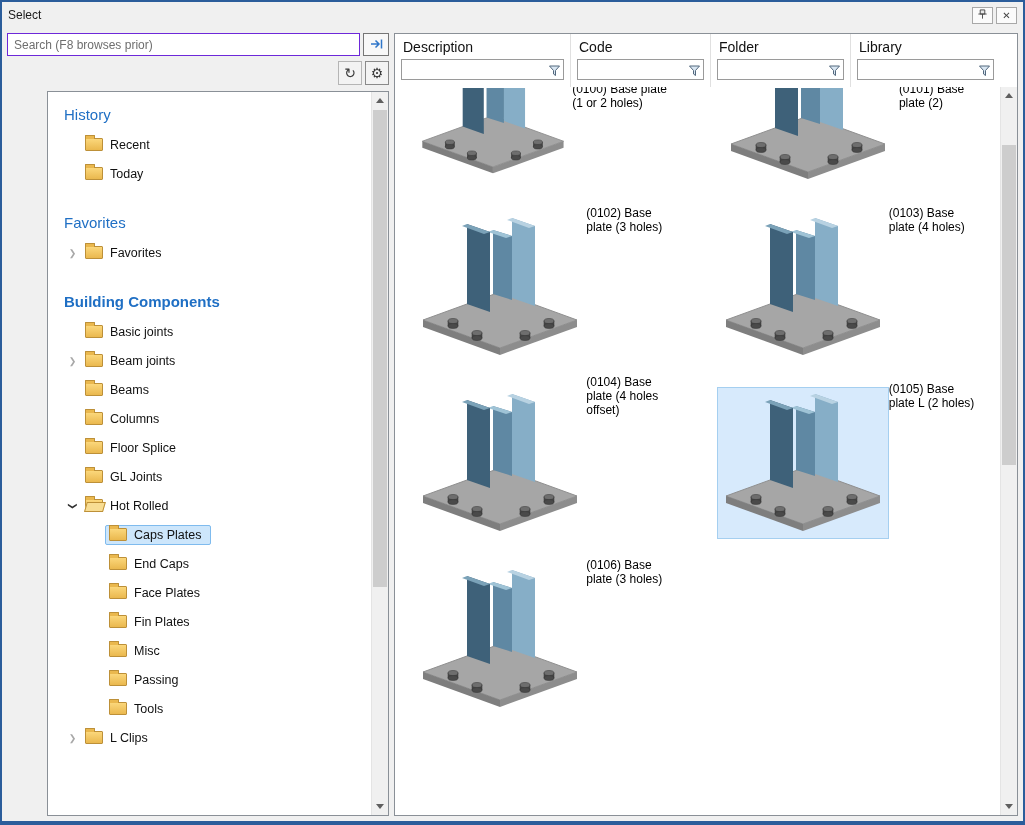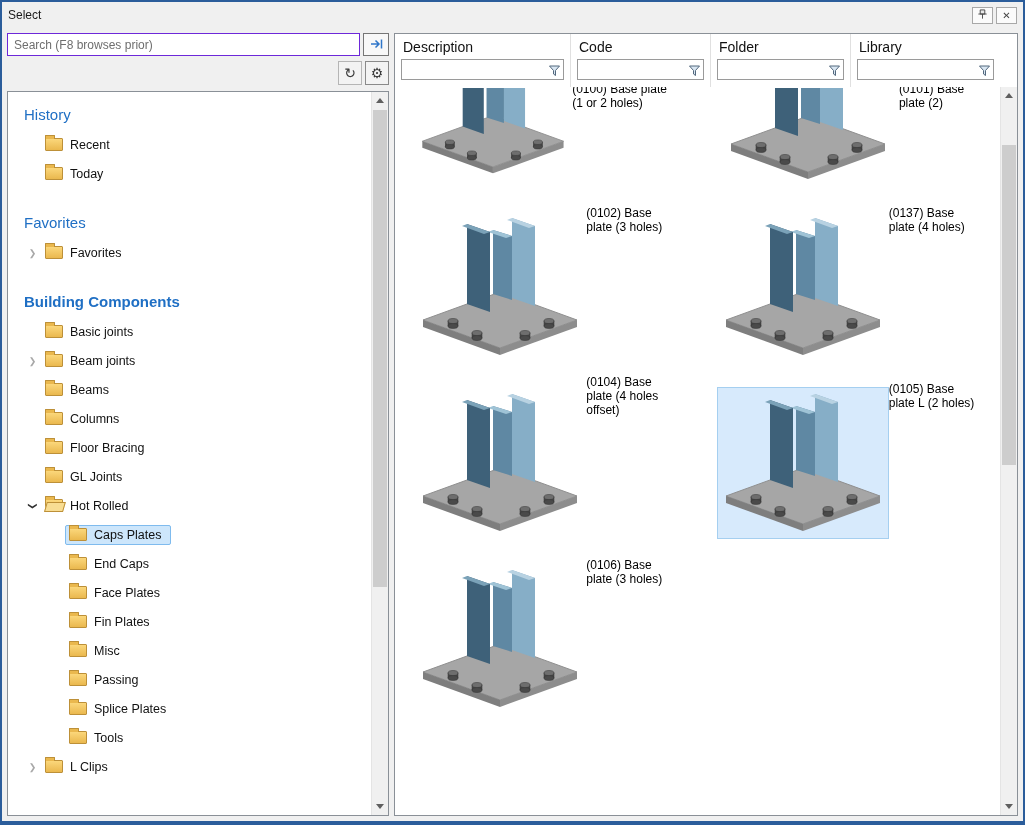--- a/index.html
+++ b/index.html
@@ -36,21 +36,21 @@
   .search-input::placeholder { color: #6e6e6e; }
   .go-btn { width: 26px; height: 23px; border: 1px solid #767676; background: #f8f8f8;
     display: flex; align-items: center; justify-content: center; }
 
   .tool-row { height: 28px; margin: 3px 0 4px; display: flex; justify-content: flex-end; gap: 3px; align-items: center; }
   .tool-btn { width: 24px; height: 24px; border: 1px solid #b5b5b5; background: #f3f3f3;
     display: flex; align-items: center; justify-content: center; font-size: 14px; color: #3a3a3a; }
   .tool-btn.bordered { border-color: #8a8a8a; }
 
   
-  .tree-box { flex: 1; background: #fff; border: 1px solid #8a9097; position: relative; overflow: hidden; padding-right: 17px; }
+  .tree-box { flex: 1; background: #fff; border: 1px solid #8a9097; position: relative; overflow: hidden; padding-right: 17px; margin-left: 40px; }
   .tree-inner { padding-top: 6px; font-size: 12.5px; color: #111; }
   .tree-section-header { color: #1f6fc4; font-size: 15px; height: 32px; display: flex; align-items: center; padding-left: 16px; }
   .tree-section.gap .tree-section-header { margin-top: 18px; }
   .tree-section-header.bold { font-weight: bold; }
 
   .tree-item { display: flex; align-items: center; height: 29px; padding-left: 16px; cursor: default; }
   .tree-item.indent-2 { padding-left: 40px; }
   .expander { width: 17px; flex: none; display: flex; align-items: center; justify-content: center; }
   .exp-collapsed .expander::before { content: "\276F"; font-size: 9px; color: #a8a8a8; }
   .exp-expanded  .expander::before { content: "\276F"; font-size: 9px; color: #2f2f2f; transform: rotate(90deg); }
@@ -205,21 +205,21 @@
                   <span class="expander"></span>
                   <span class="row-content">
                     <span class="folder"></span>
                     <span>Columns</span>
                   </span>
                 </div>
                 <div class="tree-item folder-closed">
                   <span class="expander"></span>
                   <span class="row-content">
                     <span class="folder"></span>
-                    <span>Floor Bracing</span>
+                    <span>Floor Splice</span>
                   </span>
                 </div>
                 <div class="tree-item folder-closed">
                   <span class="expander"></span>
                   <span class="row-content">
                     <span class="folder"></span>
                     <span>GL Joints</span>
                   </span>
                 </div>
                 <div class="tree-item exp-expanded folder-open">
@@ -262,27 +262,20 @@
                   <span class="row-content">
                     <span class="folder"></span>
                     <span>Misc</span>
                   </span>
                 </div>
                 <div class="tree-item indent-2 folder-closed">
                   <span class="expander"></span>
                   <span class="row-content">
                     <span class="folder"></span>
                     <span>Passing</span>
-                  </span>
-                </div>
-                <div class="tree-item indent-2 folder-closed">
-                  <span class="expander"></span>
-                  <span class="row-content">
-                    <span class="folder"></span>
-                    <span>Splice Plates</span>
                   </span>
                 </div>
                 <div class="tree-item indent-2 folder-closed">
                   <span class="expander"></span>
                   <span class="row-content">
                     <span class="folder"></span>
                     <span>Tools</span>
                   </span>
                 </div>
                 <div class="tree-item partial exp-collapsed folder-closed">
@@ -485,21 +478,21 @@
                     <ellipse cx="62" cy="121" rx="5" ry="2.5" fill="#6e6e6e"></ellipse>
                     <rect x="105" y="121" width="10" height="5" fill="#4a4a4a"></rect>
                     <ellipse cx="110" cy="126" rx="5" ry="2.5" fill="#4a4a4a"></ellipse>
                     <ellipse cx="110" cy="121" rx="5" ry="2.5" fill="#6e6e6e"></ellipse>
                     <rect x="129" y="109" width="10" height="5" fill="#4a4a4a"></rect>
                     <ellipse cx="134" cy="114" rx="5" ry="2.5" fill="#4a4a4a"></ellipse>
                     <ellipse cx="134" cy="109" rx="5" ry="2.5" fill="#6e6e6e"></ellipse>
                   </g>
                 </svg>
               </div>
-              <div class="cell-caption">(0137) Base plate (4 holes)</div>
+              <div class="cell-caption">(0103) Base plate (4 holes)</div>
             </div>
             <div class="grid-cell">
               <div class="thumb-wrap">
                 <svg width="170" height="150" viewBox="0 0 170 150">
 
                   <polygon points="8,108 85,80 162,108 85,136" fill="#a6a6a6" stroke="#8f8f8f" stroke-width="1"></polygon>
                   <polygon points="8,108 85,136 85,143 8,115" fill="#7e7e7e"></polygon>
                   <polygon points="162,108 85,136 85,143 162,115" fill="#8d8d8d"></polygon>
 
                   <polygon points="97,6 120,14 120,94 97,86" fill="#86aec7"></polygon>

